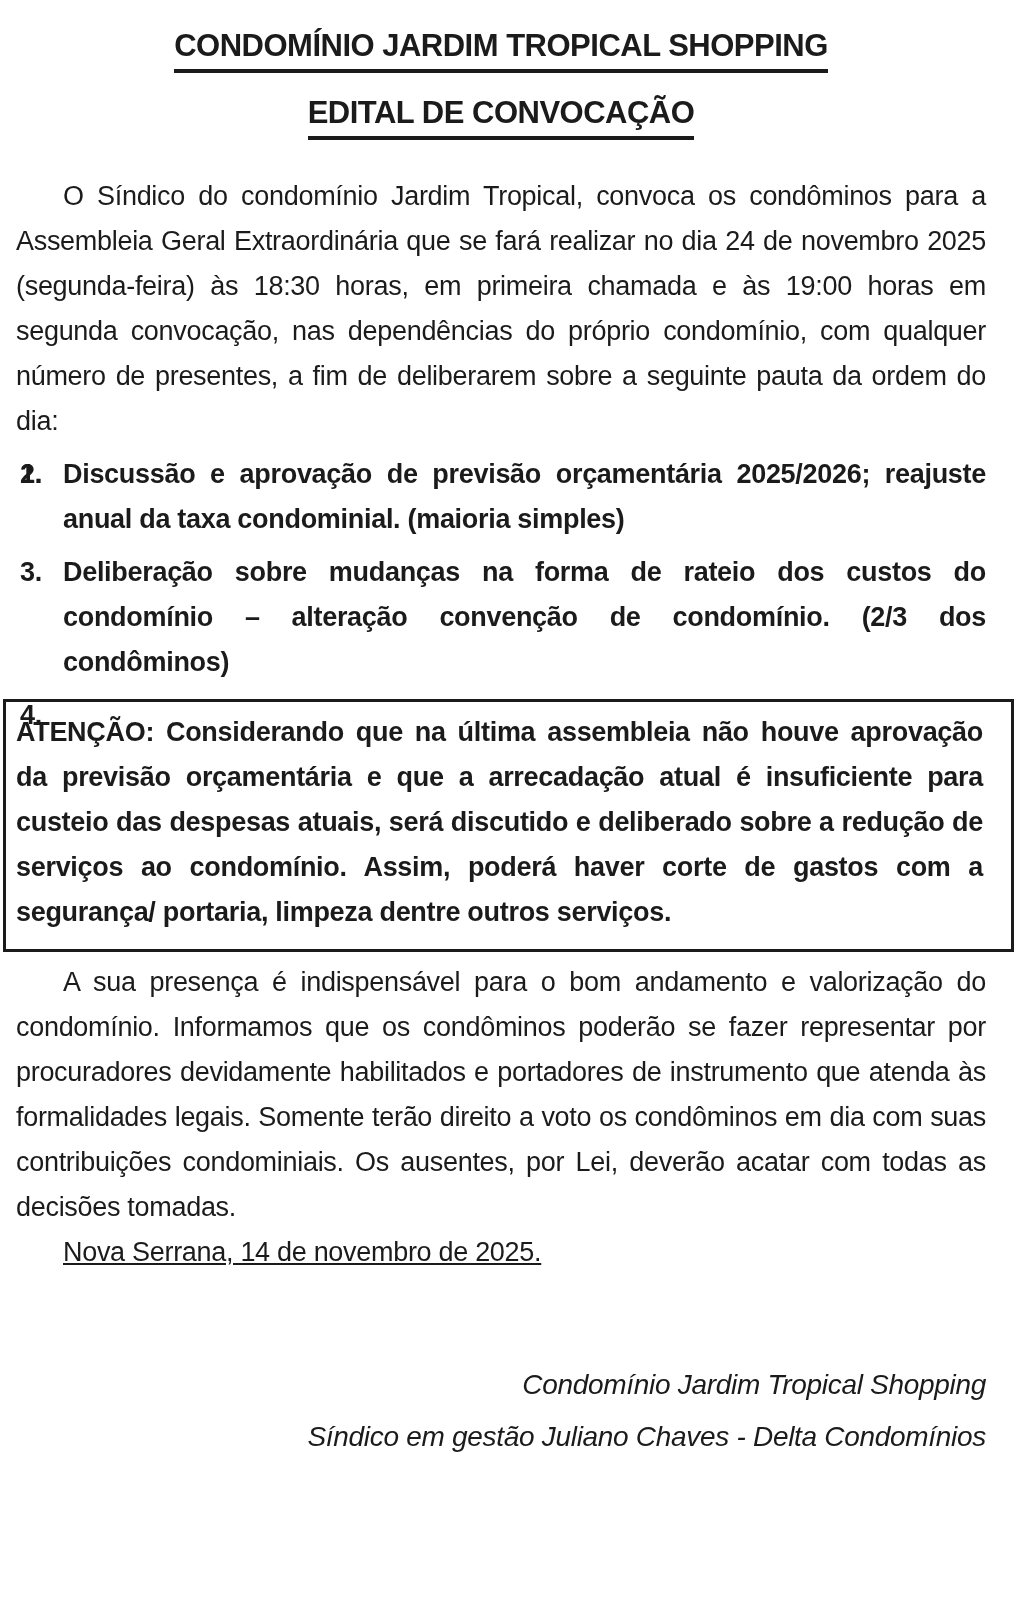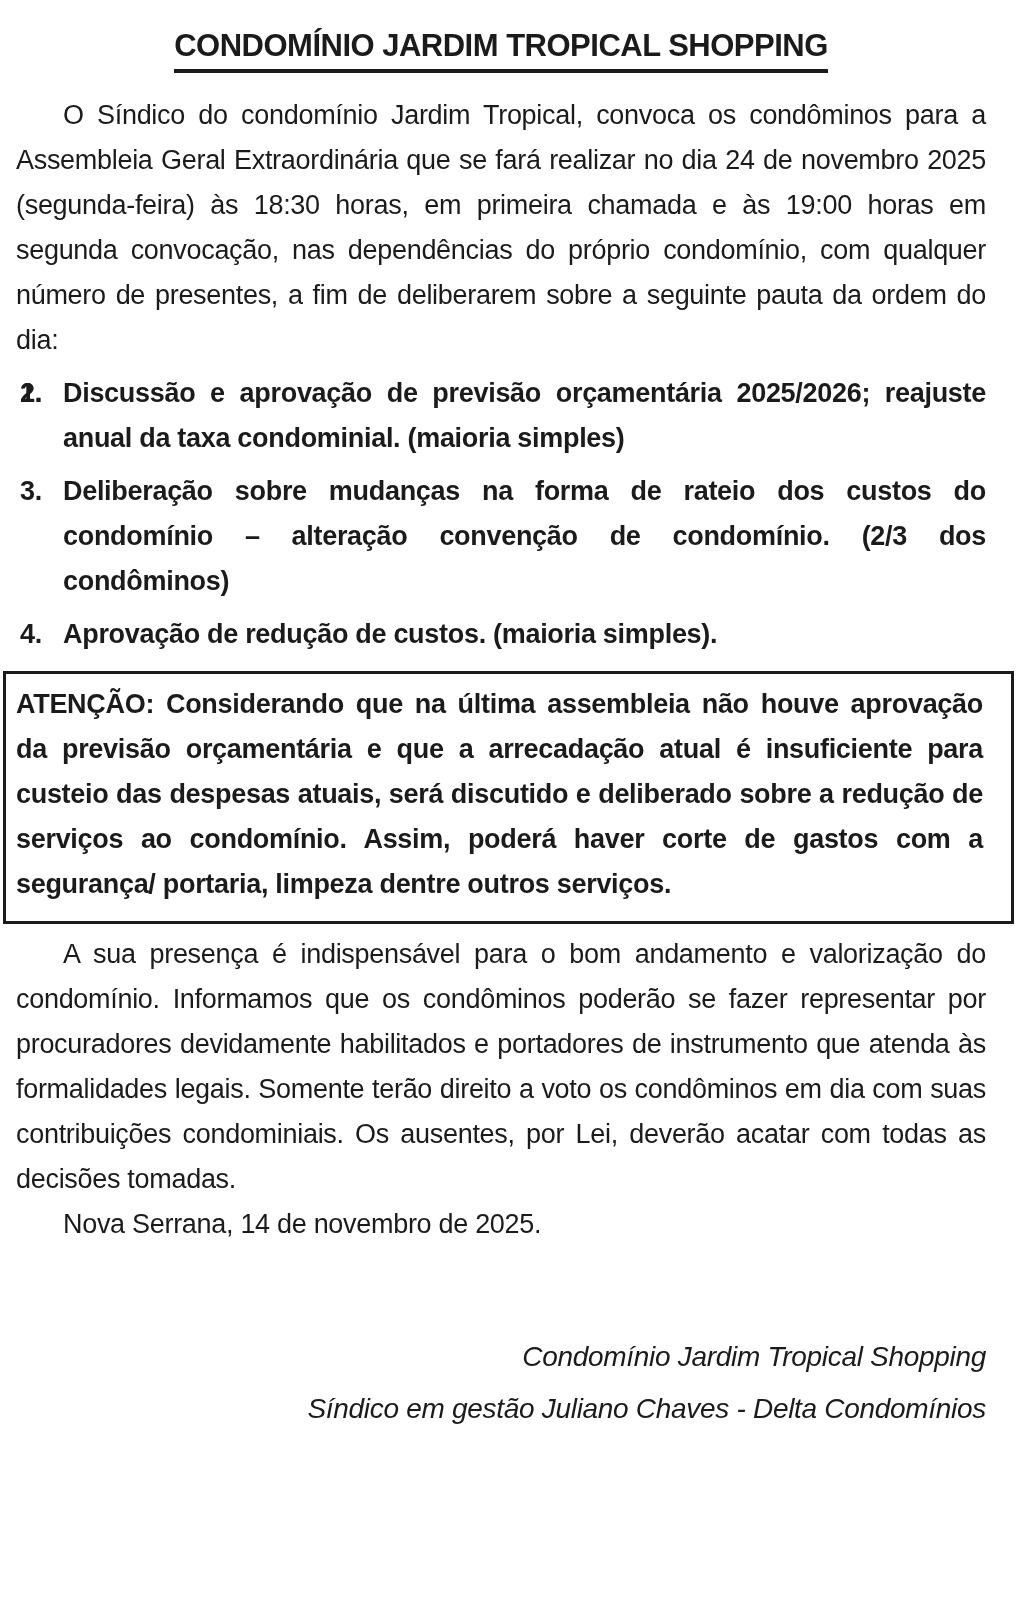--- a/index.html
+++ b/index.html
@@ -77,58 +77,61 @@
     font-weight: bold;
     text-align: justify;
   }
   .closing { margin-bottom: 40px; }
   .date-line {
     font-size: 27px;
     line-height: 45px;
     letter-spacing: -0.3px;
     margin: 0 0 84px 0;
     text-indent: 47px;
+    text-decoration: underline;
   }
   .signature-block {
     text-align: right;
     font-style: italic;
     font-size: 28px;
     line-height: 52px;
     letter-spacing: -0.3px;
   }
   .signature-block div { margin: 0; }
 </style>
 </head>
 <body>
 
 <div class="page">
 
   <h1 class="doc-title">
     <span class="underlined">CONDOMÍNIO JARDIM TROPICAL SHOPPING</span>
   </h1>
 
+  <h1 class="doc-title second">
+    <span class="underlined">EDITAL DE CONVOCAÇÃO</span>
+  </h1>
 
 
   <p class="body-text intro indent">O Síndico do condomínio Jardim Tropical, convoca os condôminos para a Assembleia Geral Extraordinária que se fará realizar no dia 24 de novembro 2025 (segunda-feira) às 18:30 horas, em primeira chamada e às 19:00 horas em segunda convocação, nas dependências do próprio condomínio, com qualquer número de presentes, a fim de deliberarem sobre a seguinte pauta da ordem do dia:</p>
 
   <ol class="agenda">
     <li>
       <span class="num">1.</span>
     </li>
     <li>
       <span class="num">2.</span>
       <span>Discussão e aprovação de previsão orçamentária 2025/2026; reajuste anual da taxa condominial. (maioria simples)</span>
     </li>
     <li>
       <span class="num">3.</span>
       <span>Deliberação sobre mudanças na forma de rateio dos custos do condomínio – alteração convenção de condomínio. (2/3 dos condôminos)</span>
     </li>
     <li>
       <span class="num">4.</span>
-      <span>Aprovação de redução de custos. (maioria simples).</span>
     </li>
   </ol>
 
   <div class="attention-box">ATENÇÃO: Considerando que na última assembleia não houve aprovação da previsão orçamentária e que a arrecadação atual é insuficiente para custeio das despesas atuais, será discutido e deliberado sobre a redução de serviços ao condomínio. Assim, poderá haver corte de gastos com a segurança/ portaria, limpeza dentre outros serviços.</div>
 
   <p class="body-text closing indent">A sua presença é indispensável para o bom andamento e valorização do condomínio. Informamos que os condôminos poderão se fazer representar por procuradores devidamente habilitados e portadores de instrumento que atenda às formalidades legais. Somente terão direito a voto os condôminos em dia com suas contribuições condominiais. Os ausentes, por Lei, deverão acatar com todas as decisões tomadas.</p>
 
   <p class="date-line">Nova Serrana, 14 de novembro de 2025.</p>
 
   <div class="signature-block">

